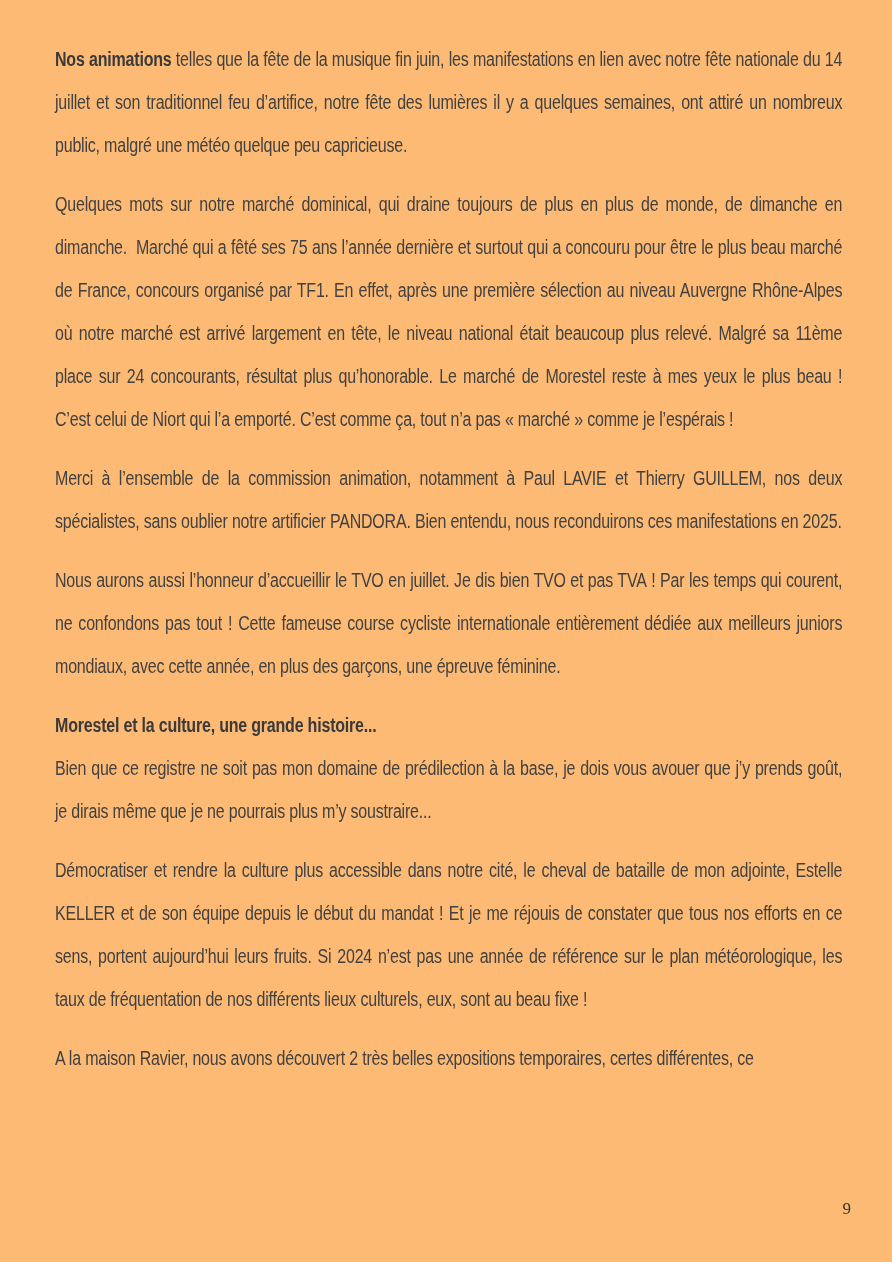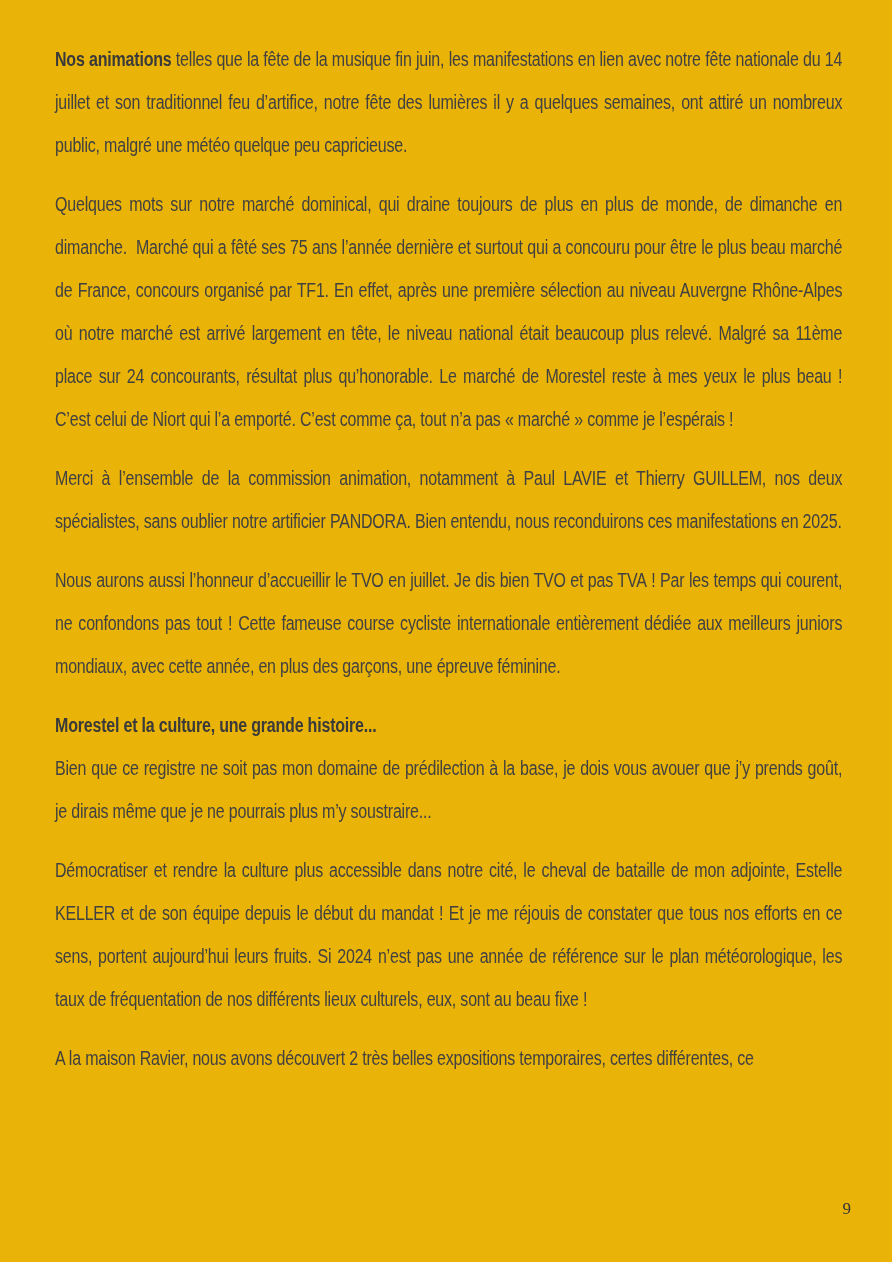--- a/index.html
+++ b/index.html
@@ -4,21 +4,21 @@
 <style>
   html, body {
     margin: 0;
     padding: 0;
     background: #ffffff;
   }
   .page {
     position: relative;
     width: 892px;
     height: 1262px;
-    background: #eab308;
+    background: #fdba74;
     overflow: hidden;
     font-family: "Liberation Sans", sans-serif;
   }
   
   .content {
     position: absolute;
     left: 55px;
     top: 38px;
     width: 984px;               
     transform: scaleX(0.8);

